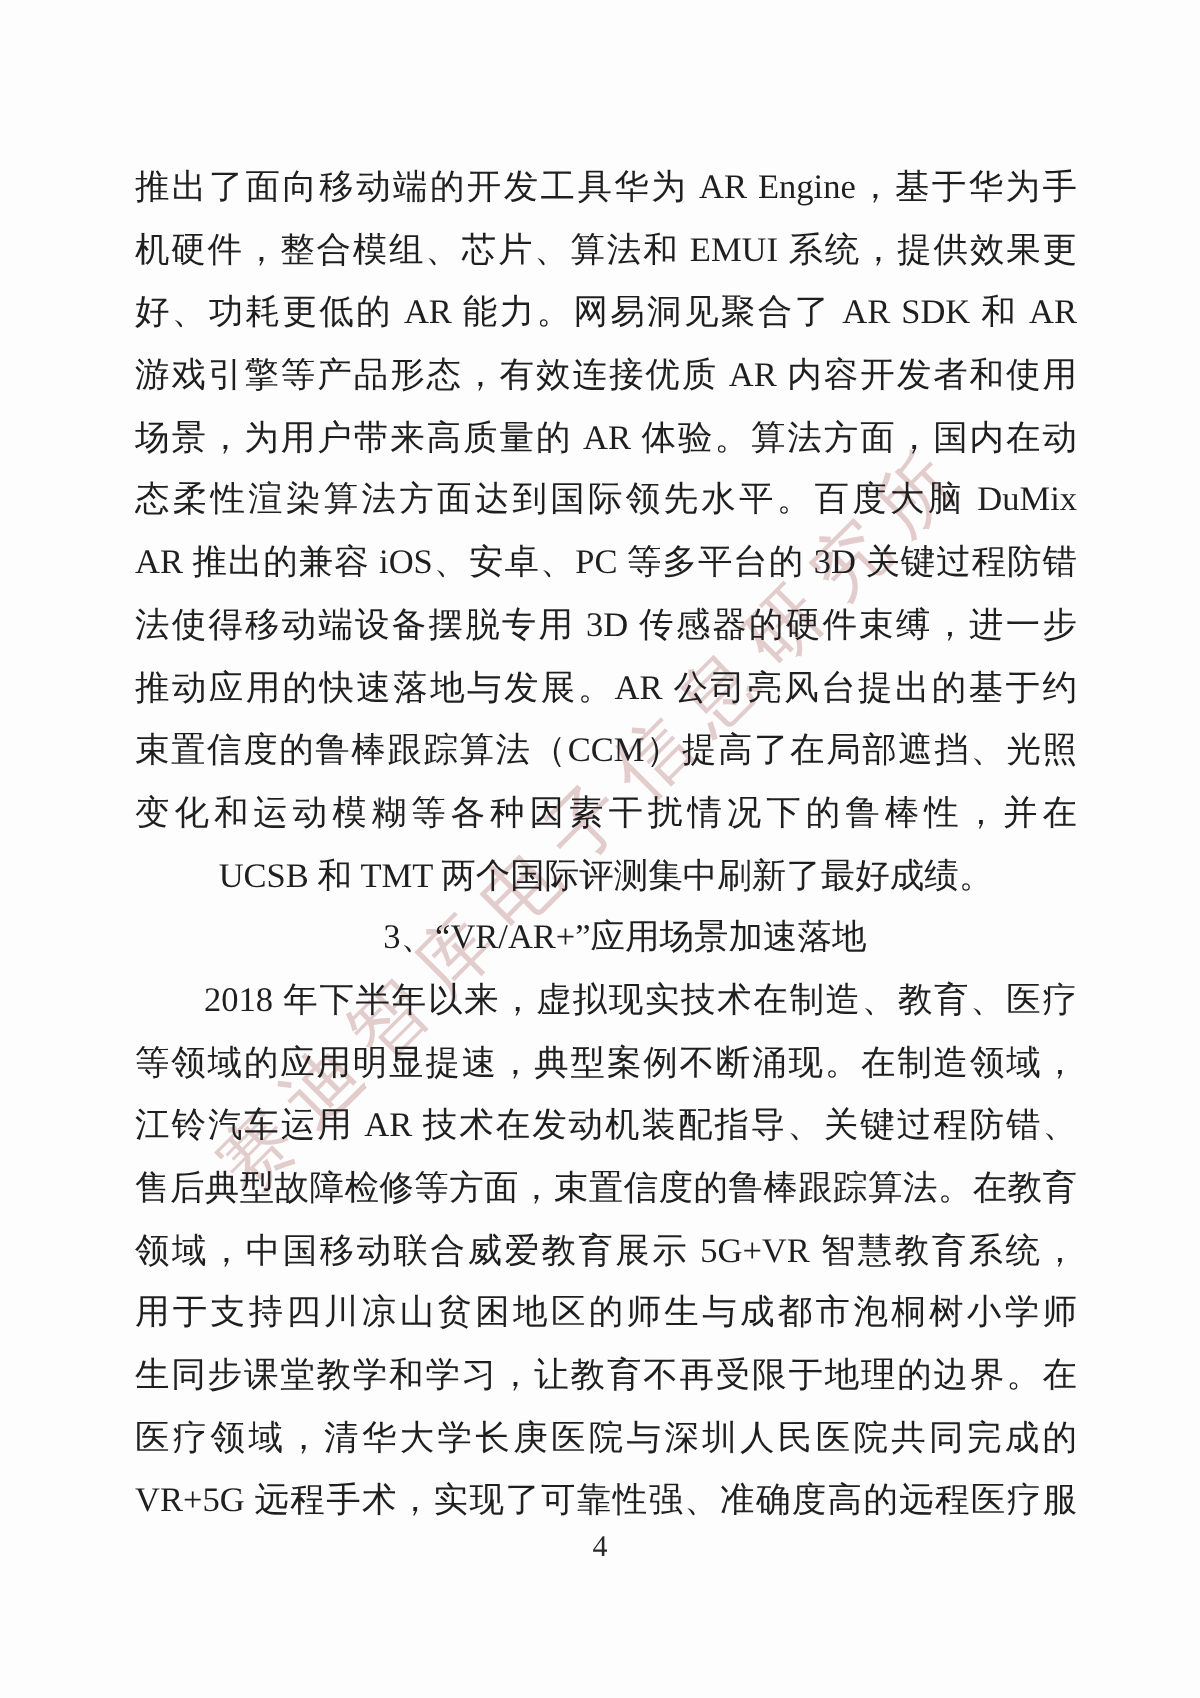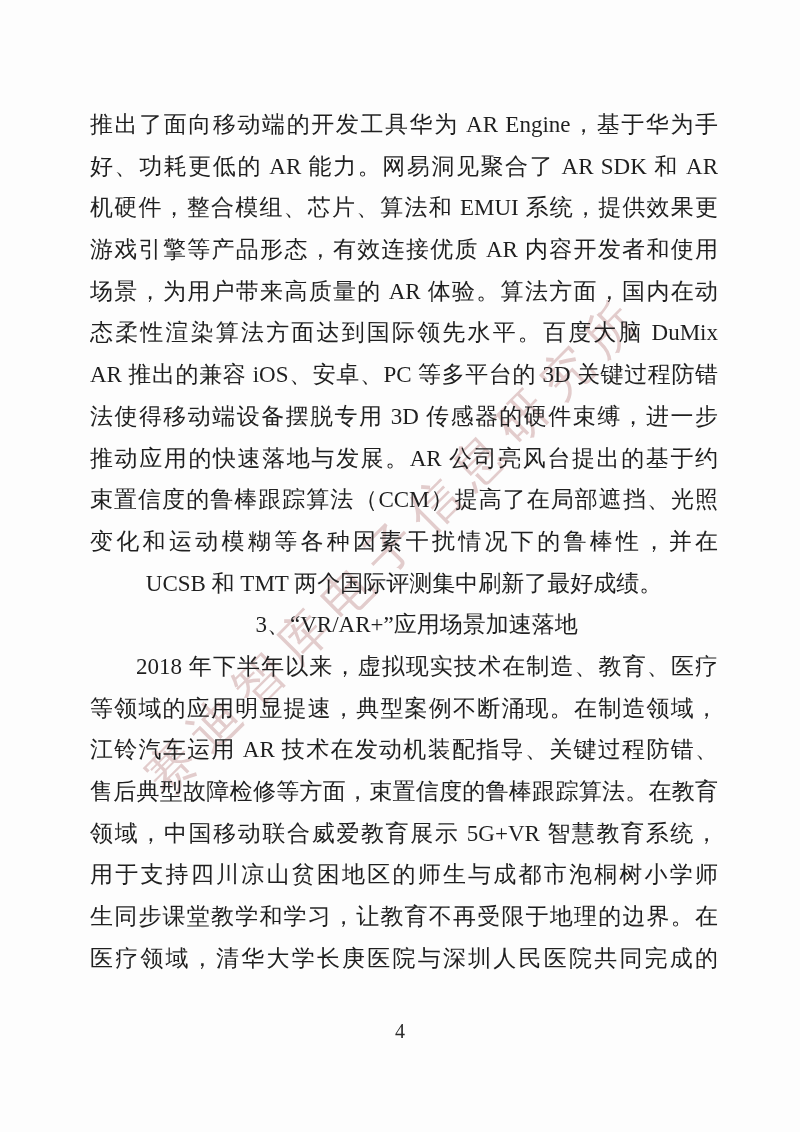--- a/index.html
+++ b/index.html
@@ -67,36 +67,37 @@
   }
 </style>
 </head>
 <body>
 
 <div class="page">
   <div class="watermark">赛迪智库电子信息研究所</div>
 
   <div class="content" id="lines-host">
       <div class="line just"><span>推出了面向移动端的开发工具华为 AR Engine，基于华为手</span></div>
+      <div class="line just"><span>机硬件，整合模组、芯片、算法和 EMUI 系统，提供效果更</span></div>
       <div class="line just"><span>好、功耗更低的 AR 能力。网易洞见聚合了 AR SDK 和 AR</span></div>
-      <div class="line just"><span>机硬件，整合模组、芯片、算法和 EMUI 系统，提供效果更</span></div>
       <div class="line just"><span>游戏引擎等产品形态，有效连接优质 AR 内容开发者和使用</span></div>
       <div class="line just"><span>场景，为用户带来高质量的 AR 体验。</span><span class="b">算法方面</span><span>，国内在动</span></div>
       <div class="line just"><span>态柔性渲染算法方面达到国际领先水平。百度大脑 DuMix</span></div>
       <div class="line just"><span>AR 推出的兼容 iOS、安卓、PC 等多平台的 3D 关键过程防错</span></div>
       <div class="line just"><span>法使得移动端设备摆脱专用 3D 传感器的硬件束缚，进一步</span></div>
       <div class="line just"><span>推动应用的快速落地与发展。AR 公司亮风台提出的基于约</span></div>
       <div class="line just"><span>束置信度的鲁棒跟踪算法（CCM）提高了在局部遮挡、光照</span></div>
       <div class="line just"><span>变化和运动模糊等各种因素干扰情况下的鲁棒性，并在</span></div>
       <div class="line"><span>UCSB 和 TMT 两个国际评测集中刷新了最好成绩。</span></div>
       <div class="line heading"><span class="b">3、“VR/AR+”应用场景加速落地</span></div>
       <div class="line just ind"><span>2018 年下半年以来，虚拟现实技术在制造、教育、医疗</span></div>
       <div class="line just"><span>等领域的应用明显提速，典型案例不断涌现。在</span><span class="b">制造领域</span><span>，</span></div>
       <div class="line just"><span>江铃汽车运用 AR 技术在发动机装配指导、关键过程防错、</span></div>
       <div class="line just"><span>售后典型故障检修等方面，束置信度的鲁棒跟踪算法。在</span><span class="b">教育</span></div>
       <div class="line just"><span class="b">领域</span><span>，中国移动联合威爱教育展示 5G+VR 智慧教育系统，</span></div>
       <div class="line just"><span>用于支持四川凉山贫困地区的师生与成都市泡桐树小学师</span></div>
       <div class="line just"><span>生同步课堂教学和学习，让教育不再受限于地理的边界。在</span></div>
       <div class="line just"><span class="b">医疗领域</span><span>，清华大学长庚医院与深圳人民医院共同完成的</span></div>
+      <div class="line just"><span>VR+5G 远程手术，实现了可靠性强、准确度高的远程医疗服</span></div>
     </div>
 
   <div class="page-number">4</div>
 </div>
 
 </body></html>

